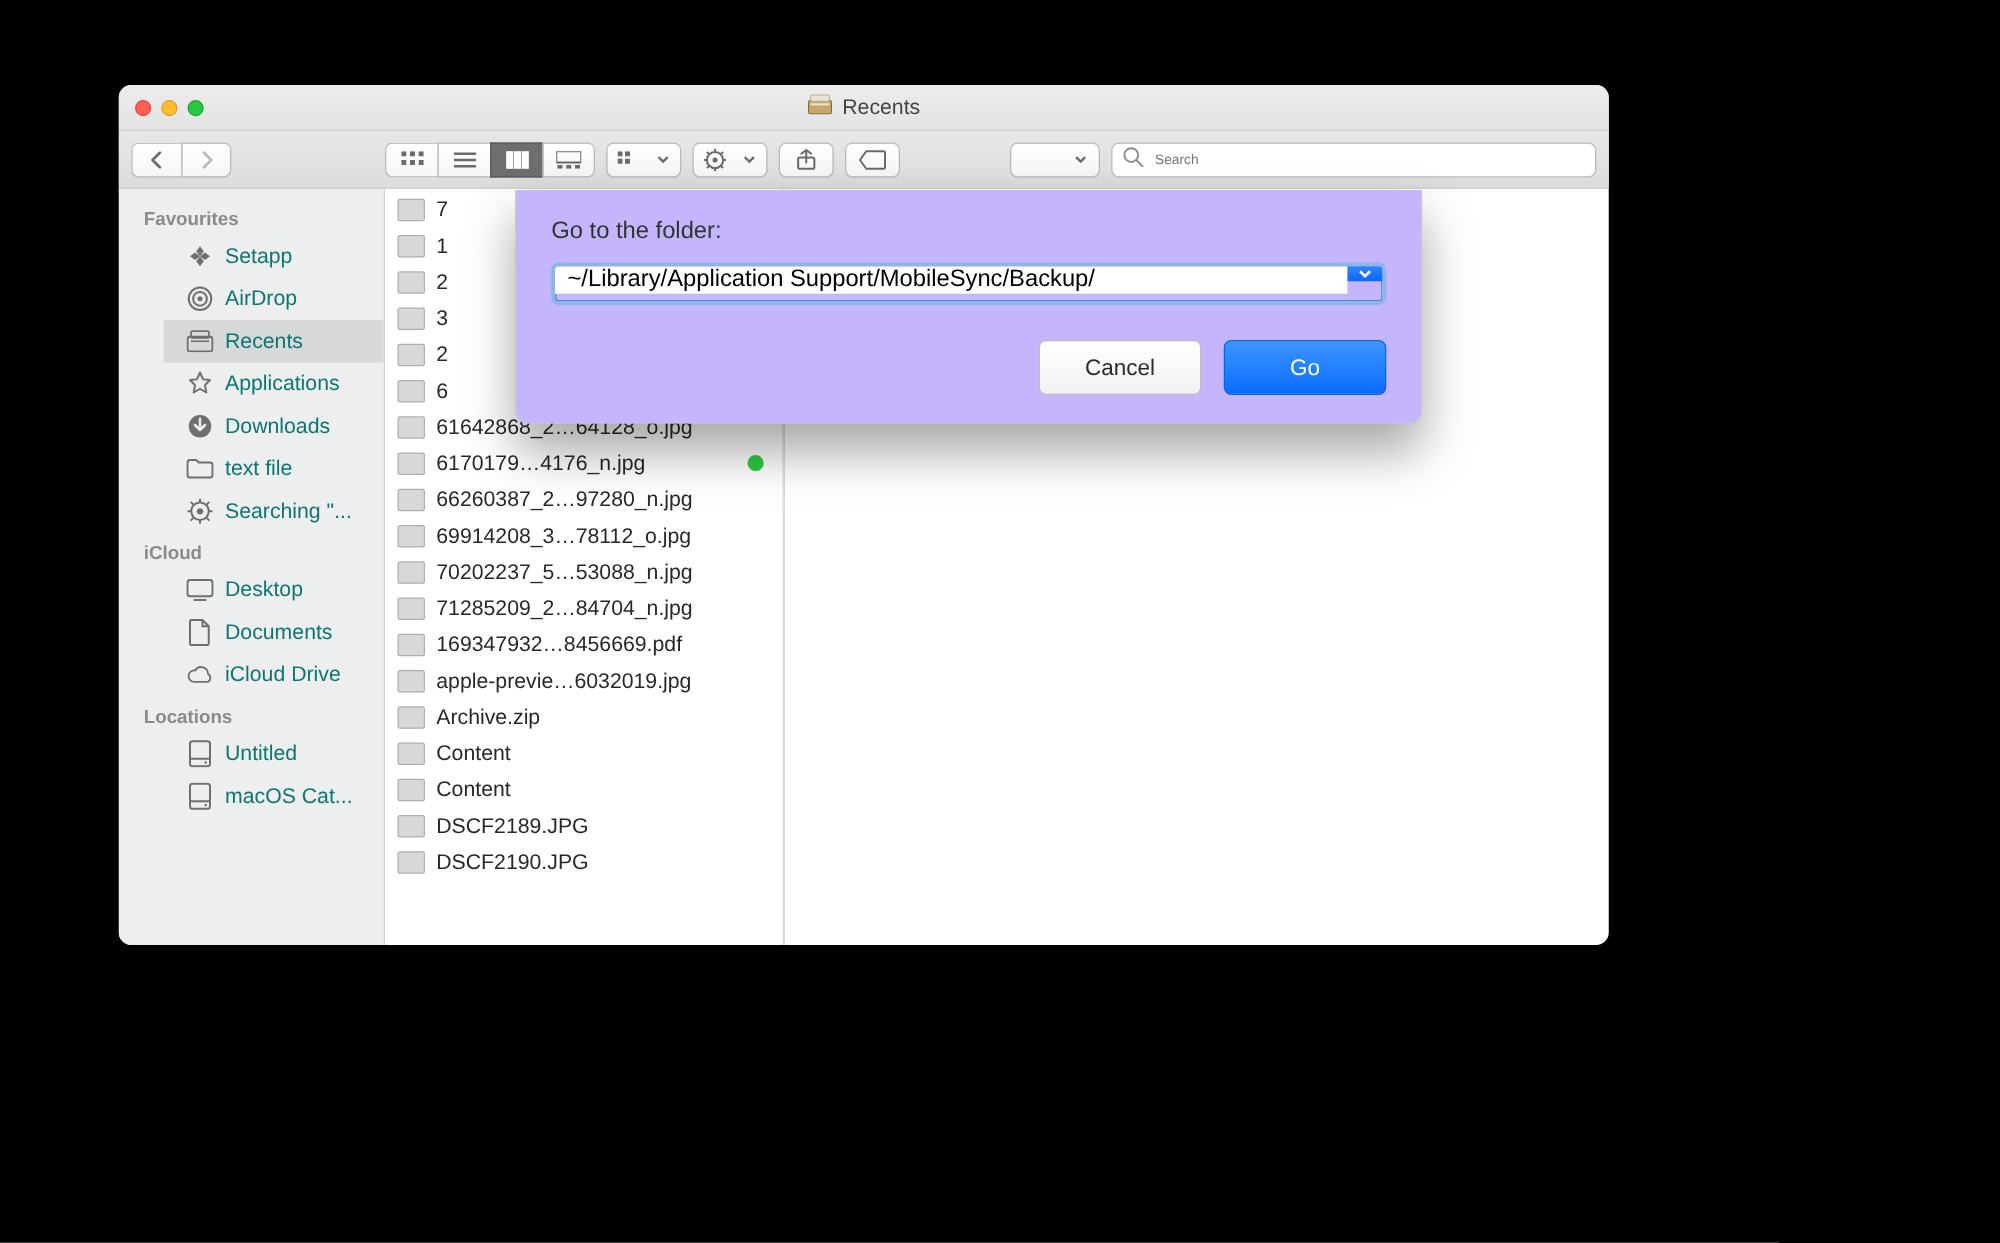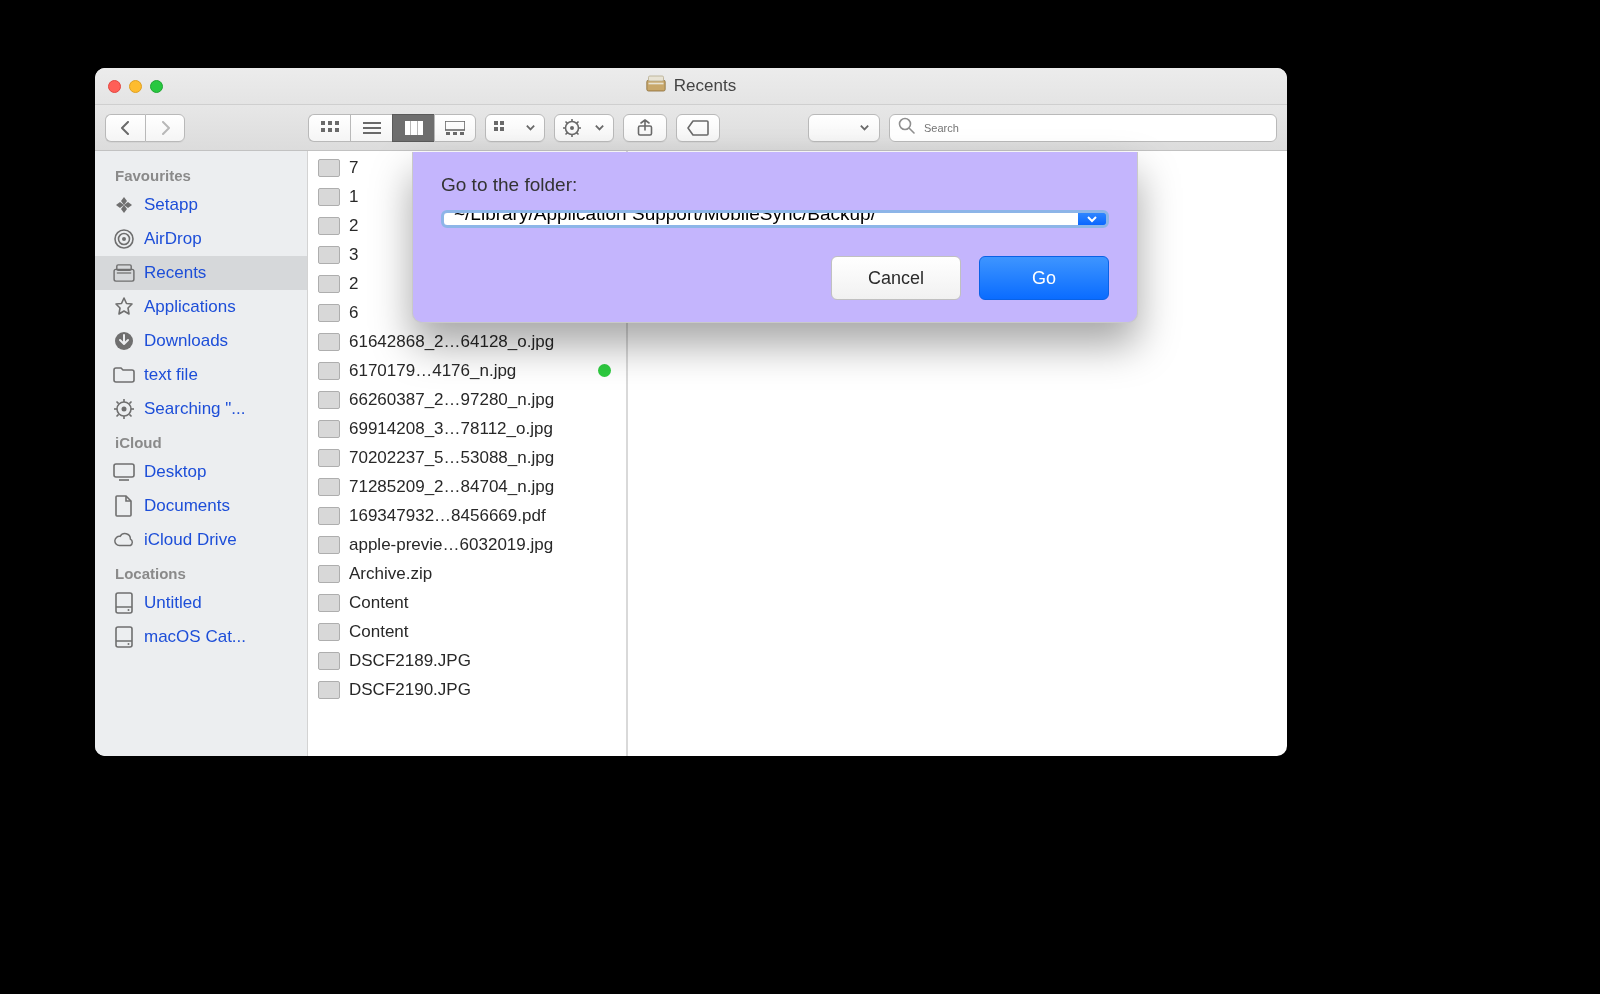--- a/index.html
+++ b/index.html
@@ -60,21 +60,22 @@
   .searchbar input{border:none;outline:none;flex:1;font-size:11px;background:transparent;}
   
   .content{flex:1;display:flex;overflow:hidden;}
   .sidebar{
     width:213px;background:#eceef0;border-right:1px solid #d3d3d3;
     padding-top:8px;overflow:hidden;font-size:17px;
   }
   .shead{color:#8a8a8a;font-size:15px;font-weight:600;padding:8px 0 4px 20px;}
   .sitem{
     display:flex;align-items:center;gap:9px;padding:4px 0 4px 18px;height:34px;
-    color:#1d4ed8;
+    color:#0f766e;
+    margin-left:36px;
   }
   .sitem .ico{width:22px;height:22px;display:flex;align-items:center;justify-content:center;color:#6f6f6f;}
   .sitem.sel{background:#d6d8da;}
   .filecol{
     width:320px;border-right:1px solid #d9d9d9;overflow:hidden;font-size:17px;color:#282828;
     padding-top:2px;position:relative;
   }
   .frow{display:flex;align-items:center;gap:9px;padding:0 10px;height:29px;white-space:nowrap;}
   .thumb{width:22px;height:18px;background:#d8d8d8;border:1px solid #aeaeae;border-radius:2px;flex:0 0 22px;}
   .frow .lbl{overflow:hidden;text-overflow:ellipsis;flex:1;}
@@ -84,21 +85,21 @@
   .coldiv{position:absolute;right:-1px;top:0;bottom:0;width:2px;background:#d9d9d9;}
   
   .sheetwrap{
     position:absolute;left:317px;top:84px;width:726px;
     background:#c4b5fd;border:1px solid #c9c9c9;border-top:none;
     border-radius:0 0 10px 10px;box-shadow:0 22px 40px rgba(0,0,0,.35);
     padding:22px 28px 22px 28px;
   }
   .sheet-label{font-size:19px;color:#333;margin-bottom:14px;}
   .combo{
-    display:flex;align-items:flex-end;height:18px;
+    display:flex;align-items:flex-start;height:34px;
     border:3px solid #8db5e8;border-radius:6px;overflow:hidden;
     box-shadow:0 0 0 1px #4a87d6 inset;
     margin-top:12px;
   }
   .combo input{
     flex:1;border:none;outline:none;padding:0 10px;font-size:19px;background:#fff;
   }
   .combo .dd{
     width:28px;background:linear-gradient(#2f86ff,#0a66ff);display:flex;align-items:center;justify-content:center;
   }

